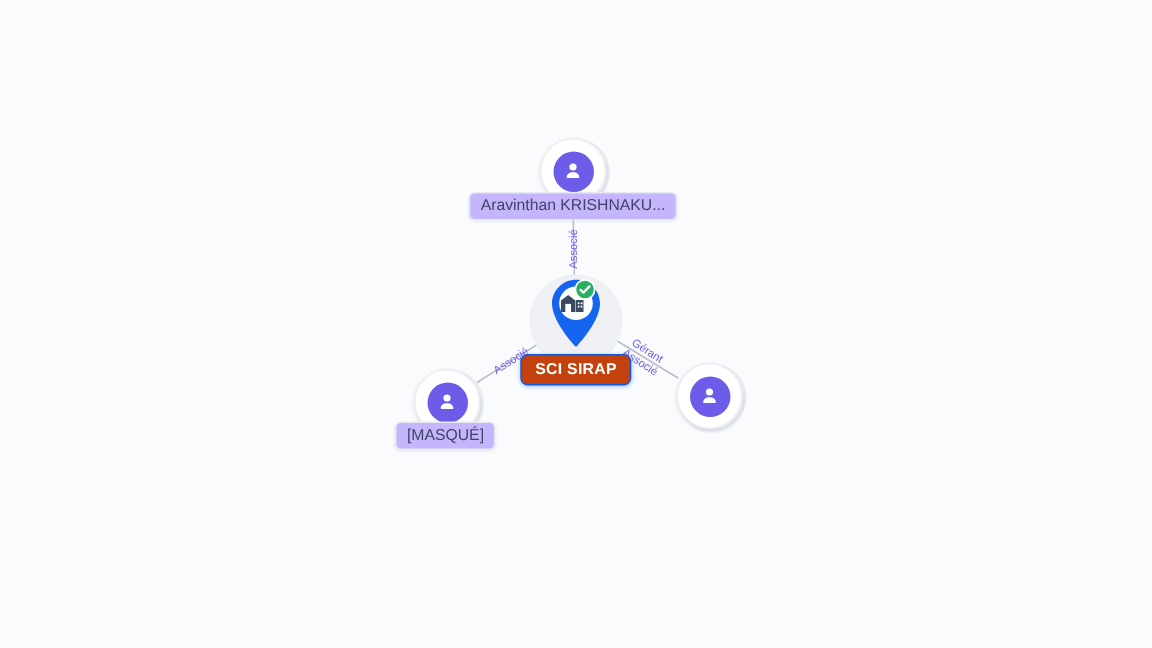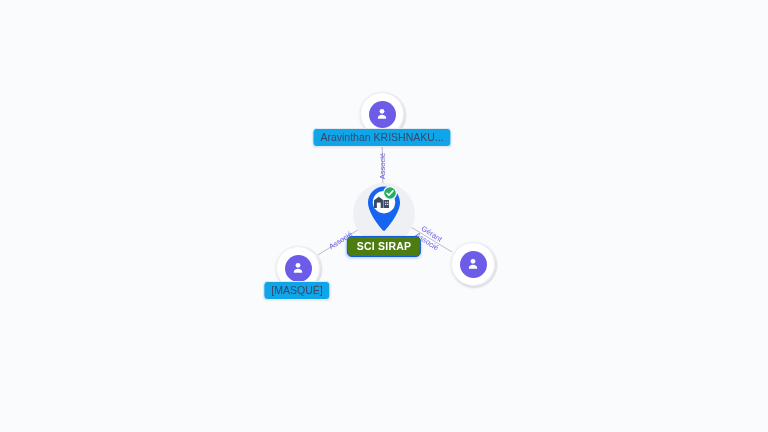--- a/index.html
+++ b/index.html
@@ -107,32 +107,32 @@
     top: 3px;
     width: 14px;
     height: 14px;
   }
   .verified svg { display: block; }
 
   
   .node-label {
     position: absolute;
     transform: translate(-50%, 0);
-    background: #0ea5e9;
+    background: #c4b5fd;
     border: 1px solid #e6e9f0;
     border-radius: 4px;
     padding: 2px 7px 3px 7px;
     font-size: 10.5px;
     line-height: 12px;
     color: #3d4465;
     white-space: nowrap;
     box-shadow: 0 1px 2px rgba(40, 45, 80, 0.07);
   }
   .node-label.primary {
-    background: #4d7c0f;
+    background: #c2410c;
     border: 1px solid #1259d8;
     color: #ffffff;
     font-weight: 700;
     font-size: 10.5px;
     letter-spacing: 0.2px;
     border-radius: 5px;
     padding: 3px 9px 4px 9px;
     box-shadow: 0 1px 3px rgba(21, 101, 240, 0.35);
   }
 

